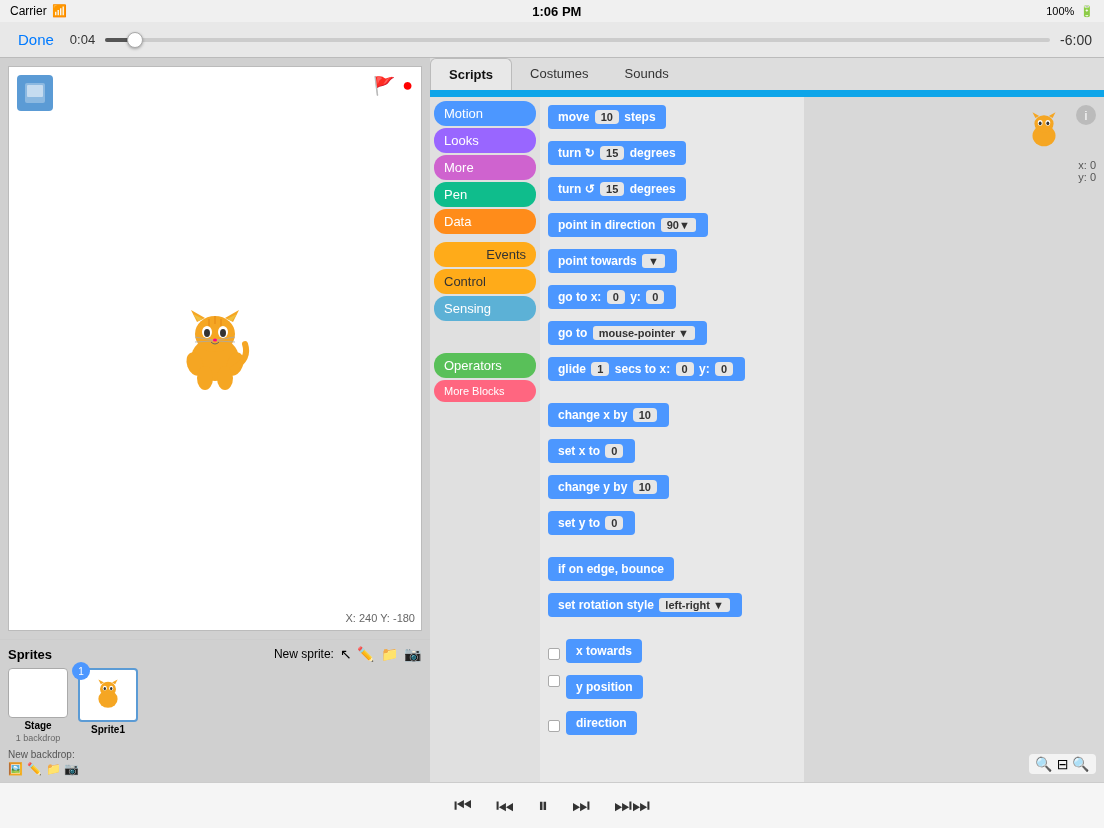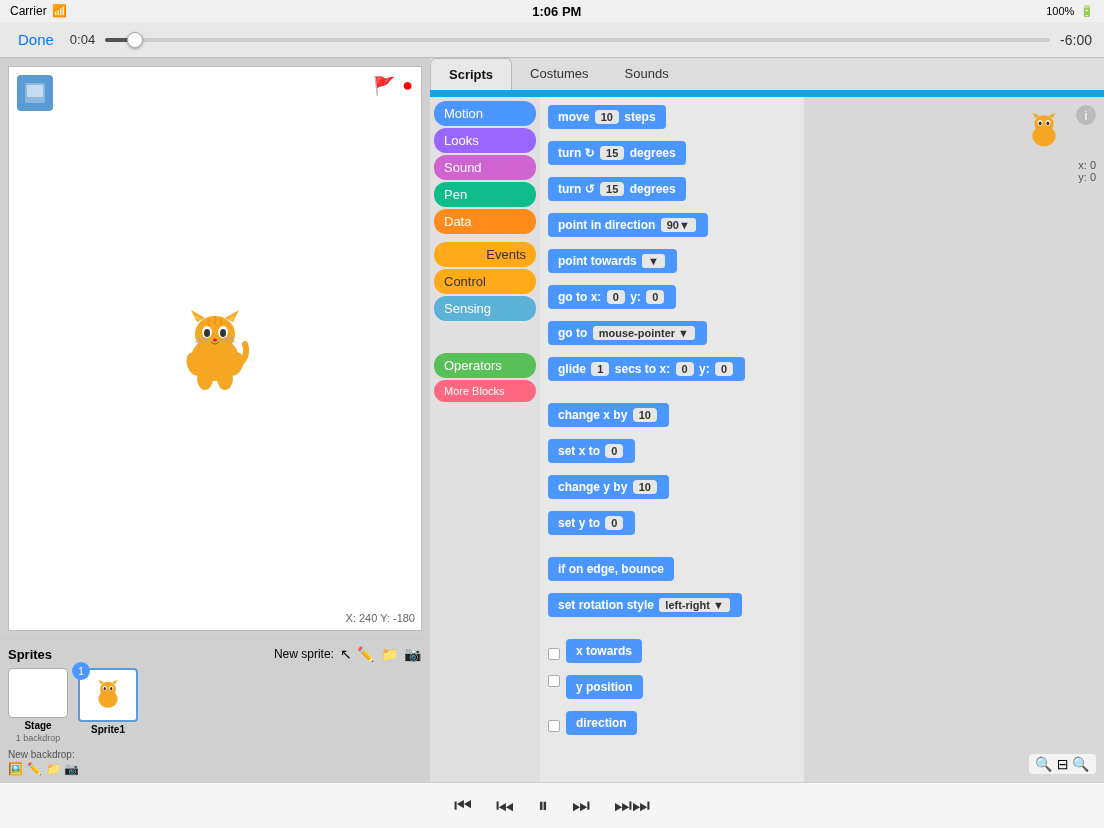--- a/index.html
+++ b/index.html
@@ -223,21 +223,21 @@
       <div class="tab active">Scripts</div>
       <div class="tab">Costumes</div>
       <div class="tab">Sounds</div>
     </div>
 
     <div id="blocks-area">
 
       <div id="categories">
         <div class="category-item cat-motion">Motion</div>
         <div class="category-item cat-looks" style="background:#9966ff;">Looks</div>
-        <div class="category-item cat-sound" style="background:#cf63cf;">Sound</div>
+        <div class="category-item cat-sound" style="background:#cf63cf;">More</div>
         <div class="category-item cat-pen" style="background:#0fbd8c;">Pen</div>
         <div class="category-item cat-data" style="background:#ff8c1a;">Data</div>
         <div style="height:6px;"></div>
         <div class="category-item cat-events" style="background:#ffab19;color:#333;">Events</div>
         <div class="category-item cat-control" style="background:#ffab19;color:#333;">Control</div>
         <div class="category-item cat-sensing" style="background:#5cb1d6;">Sensing</div>
         <div class="category-item cat-operators" style="background:#59c059;margin-top:32px;">Operators</div>
         <div class="category-item cat-more" style="background:#ff6680;font-size:11px;">More Blocks</div>
       </div>
 

